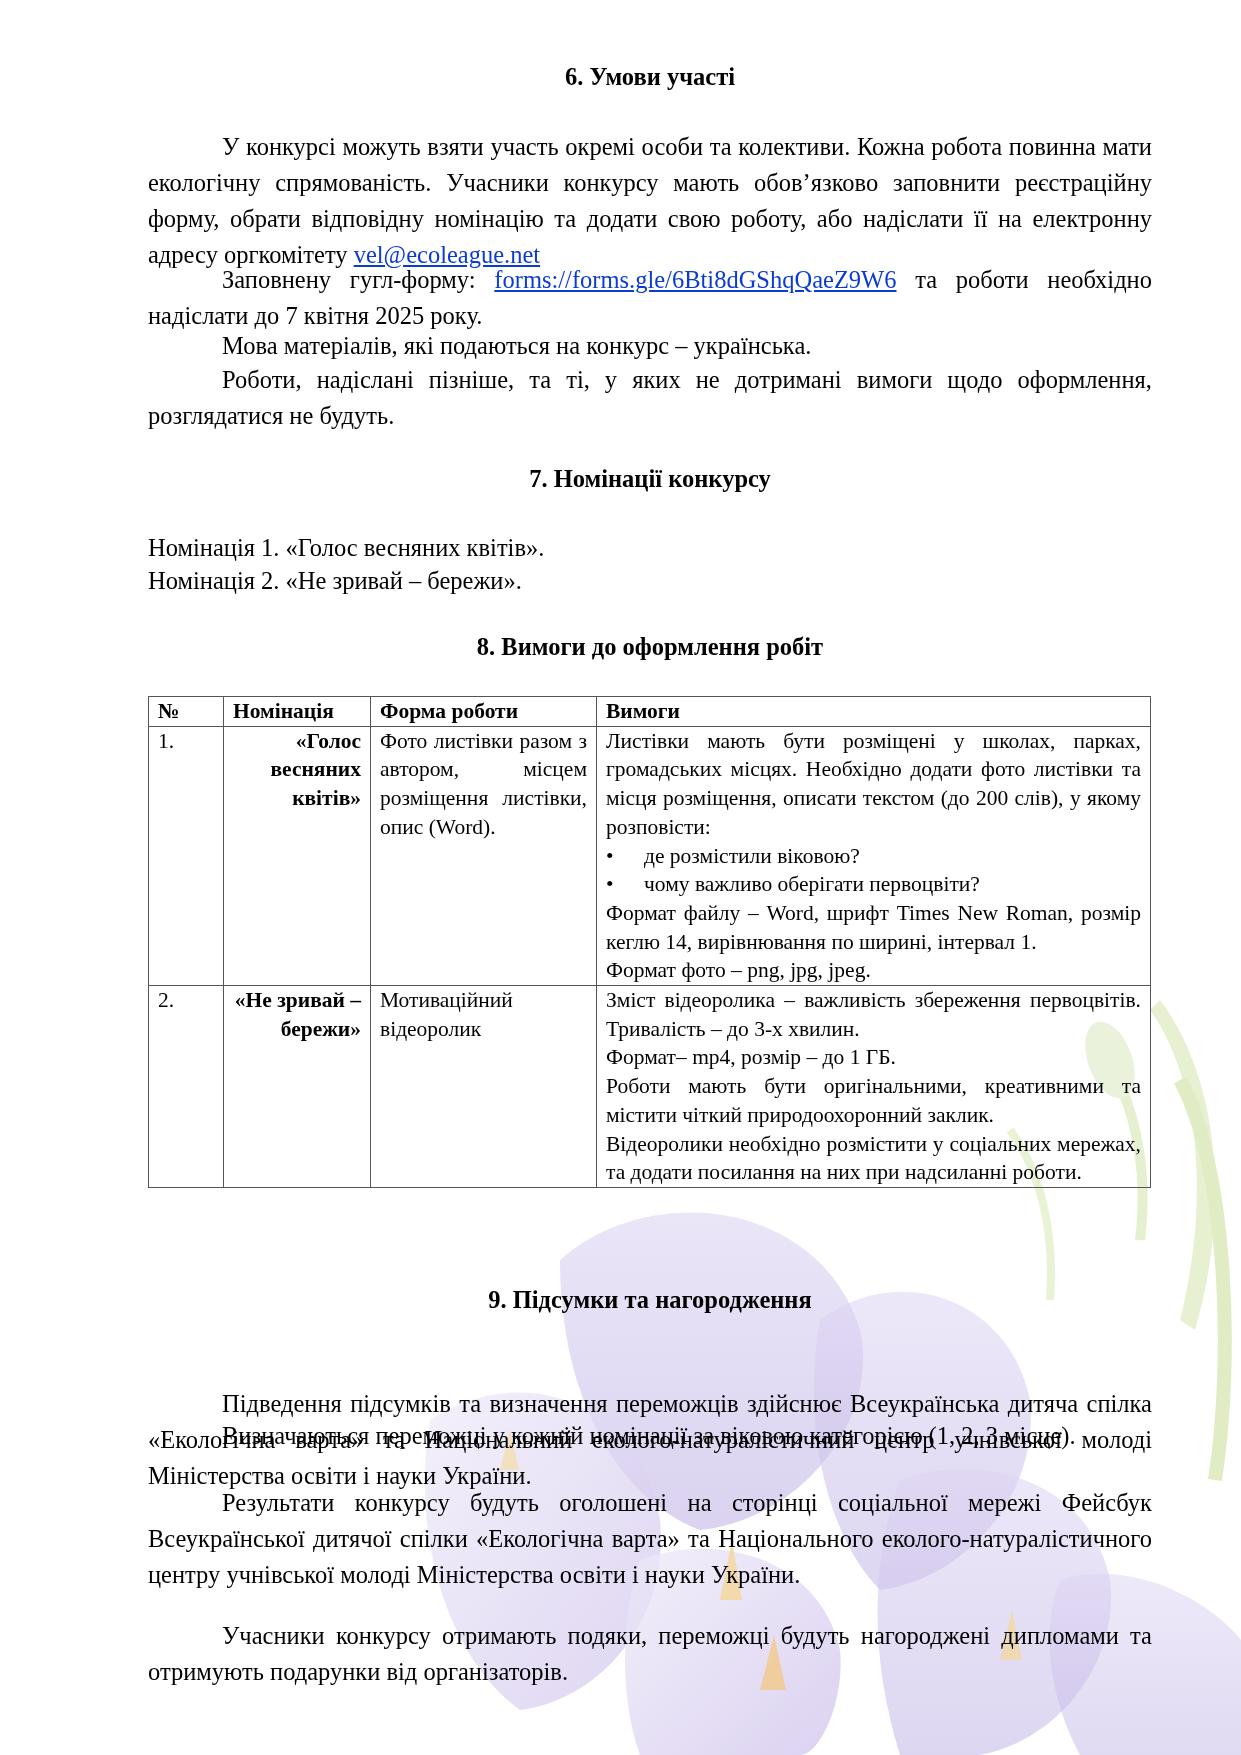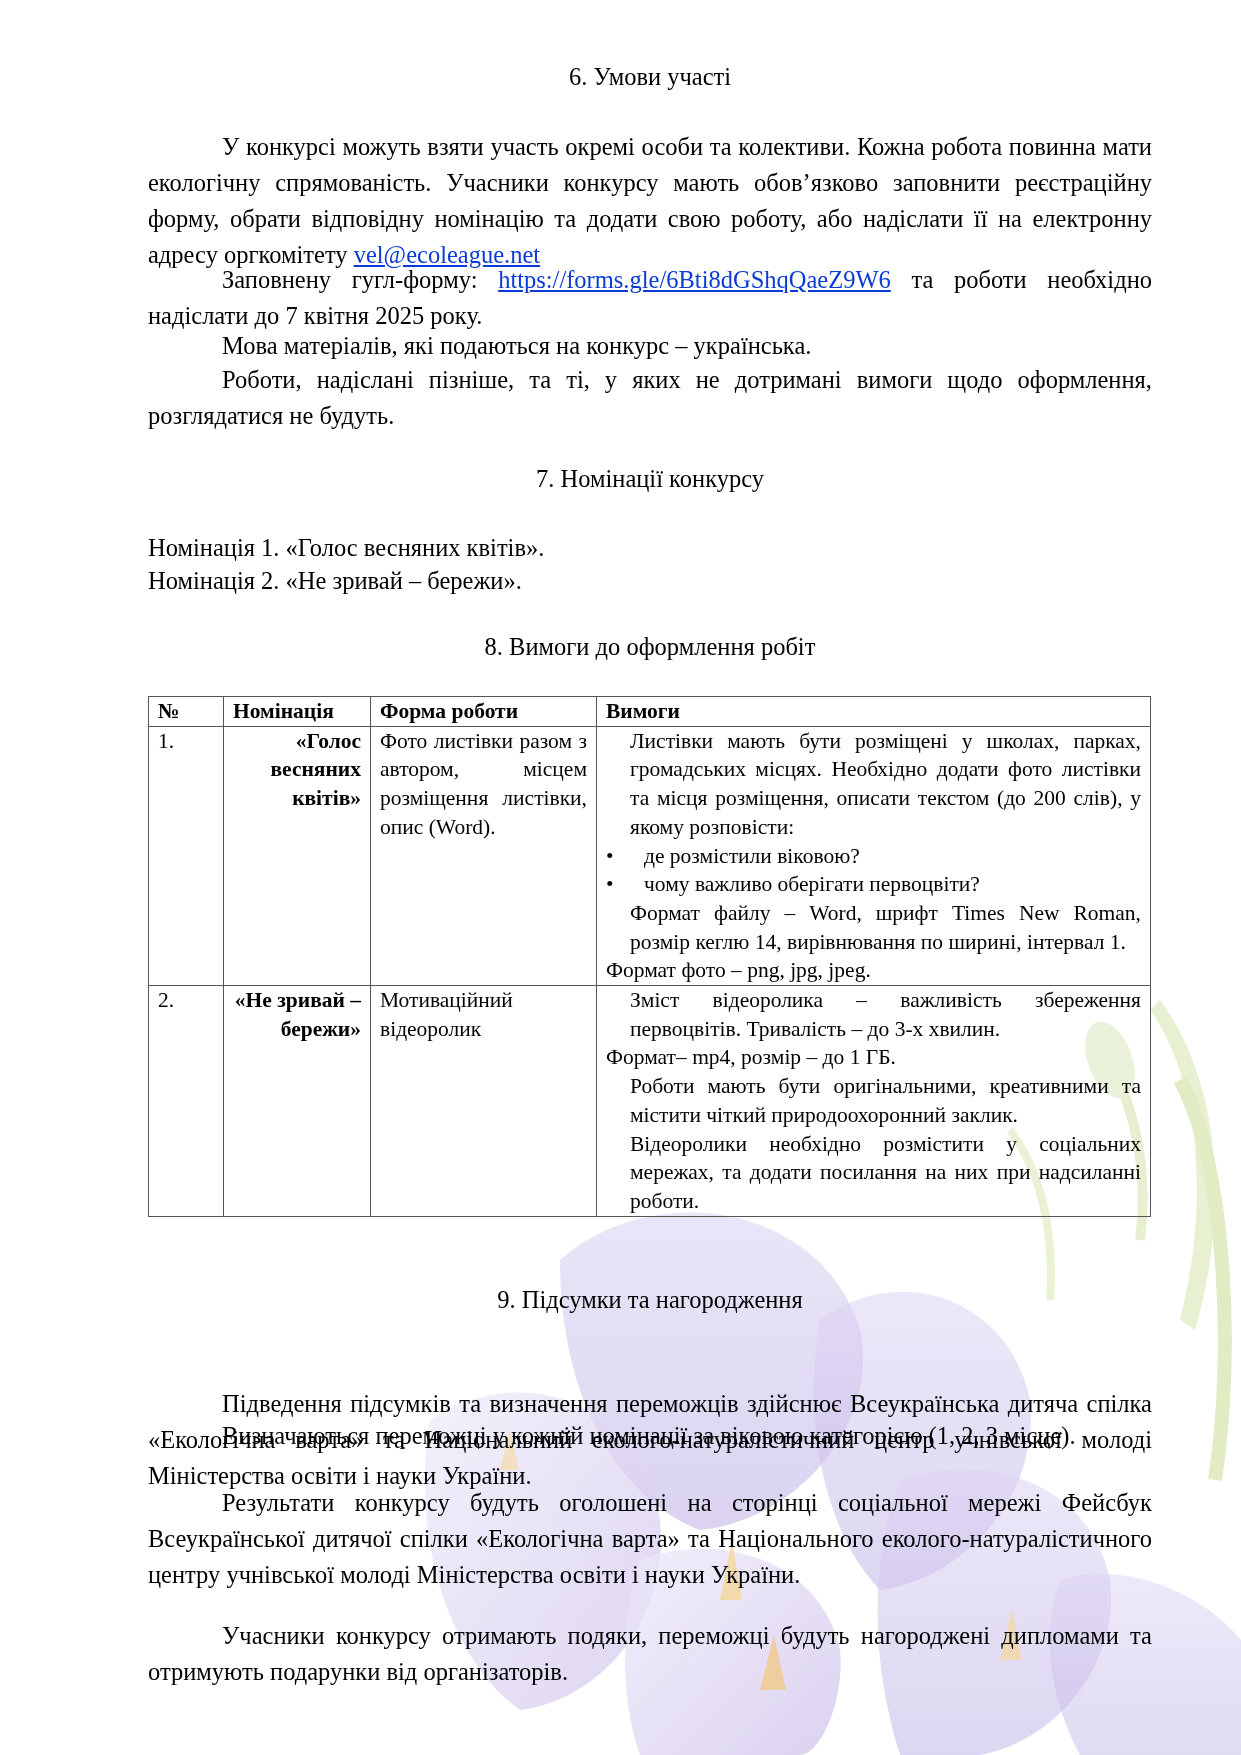--- a/index.html
+++ b/index.html
@@ -4,33 +4,33 @@
 <style>
   html, body { margin: 0; padding: 0; }
   body {
     width: 1241px; height: 1755px; position: relative; overflow: hidden;
     background: #ffffff;
     font-family: "Liberation Serif", "DejaVu Serif", serif;
     color: #000;
   }
   .bg { position: absolute; left: 0; top: 0; width: 1241px; height: 1755px; z-index: 0; pointer-events: none; }
   .page { position: absolute; left: 148px; top: 0; width: 1004px; z-index: 1; }
-  .h { position: absolute; left: 0; width: 1004px; text-align: center; font-weight: normal; font-size: 24.5px; line-height: 30px; }
+  .h { position: absolute; left: 0; width: 1004px; text-align: center; font-weight: bold; font-size: 24.5px; line-height: 30px; }
   .p { position: absolute; left: 0; width: 1004px; font-size: 24.5px; line-height: 36px; text-align: justify; }
   .p .ind { display: inline-block; width: 74px; }
   .p.last { text-align-last: left; }
   a.link { color: #0b3bd6; text-decoration: underline; }
   table.req {
     position: absolute; left: 0; top: 696px; width: 1003px;
     border-collapse: collapse; font-size: 21.5px; line-height: 28.7px;
   }
   table.req td, table.req th { border: 1.5px solid #555; vertical-align: top; padding: 0 9px 0 9px; }
   table.req th { text-align: left; font-weight: bold; }
   .c1 { width: 56px; } .c2 { width: 128px; } .c3 { width: 207px; }
-  .just { text-align: justify; margin-left: 24px; }
+  .just { text-align: justify; }
   .bullet { display: flex; } .bullet .dot { width: 38px; flex: none; }
   .nom { font-weight: bold; text-align: right; }
 </style>
 </head>
 <body>
 
 <svg class="bg" viewBox="0 0 1241 1755" xmlns="http://www.w3.org/2000/svg">
   <defs>
     <linearGradient id="pet" x1="0" y1="0" x2="0" y2="1">
       <stop offset="0" stop-color="#ddd4f3"></stop>
@@ -63,21 +63,21 @@
 
 <div class="page">
 
   <div class="h" style="top:62px">6. Умови участі</div>
 
   <div class="p" style="top:129px">
     <span class="ind"></span><span>У конкурсі можуть взяти участь окремі особи та колективи. Кожна робота повинна мати екологічну спрямованість. Учасники конкурсу мають обов’язково заповнити реєстраційну форму, обрати відповідну номінацію та додати свою роботу, або надіслати її на електронну адресу оргкомітету </span><a class="link">vel@ecoleague.net</a>
   </div>
 
   <div class="p" style="top:262px">
-    <span class="ind"></span><span>Заповнену гугл-форму: </span><a class="link">https://forms.gle/6Bti8dGShqQaeZ9W6</a><span> та роботи необхідно надіслати до 7 квітня 2025 року.</span>
+    <span class="ind"></span><span>Заповнену гугл-форму: </span><a class="link">forms://forms.gle/6Bti8dGShqQaeZ9W6</a><span> та роботи необхідно надіслати до 7 квітня 2025 року.</span>
   </div>
 
   <div class="p last" style="top:328px">
     <span class="ind"></span><span>Мова матеріалів, які подаються на конкурс – українська.</span>
   </div>
 
   <div class="p" style="top:362px">
     <span class="ind"></span><span>Роботи, надіслані пізніше, та ті, у яких не дотримані вимоги щодо оформлення, розглядатися не будуть.</span>
   </div>
 

